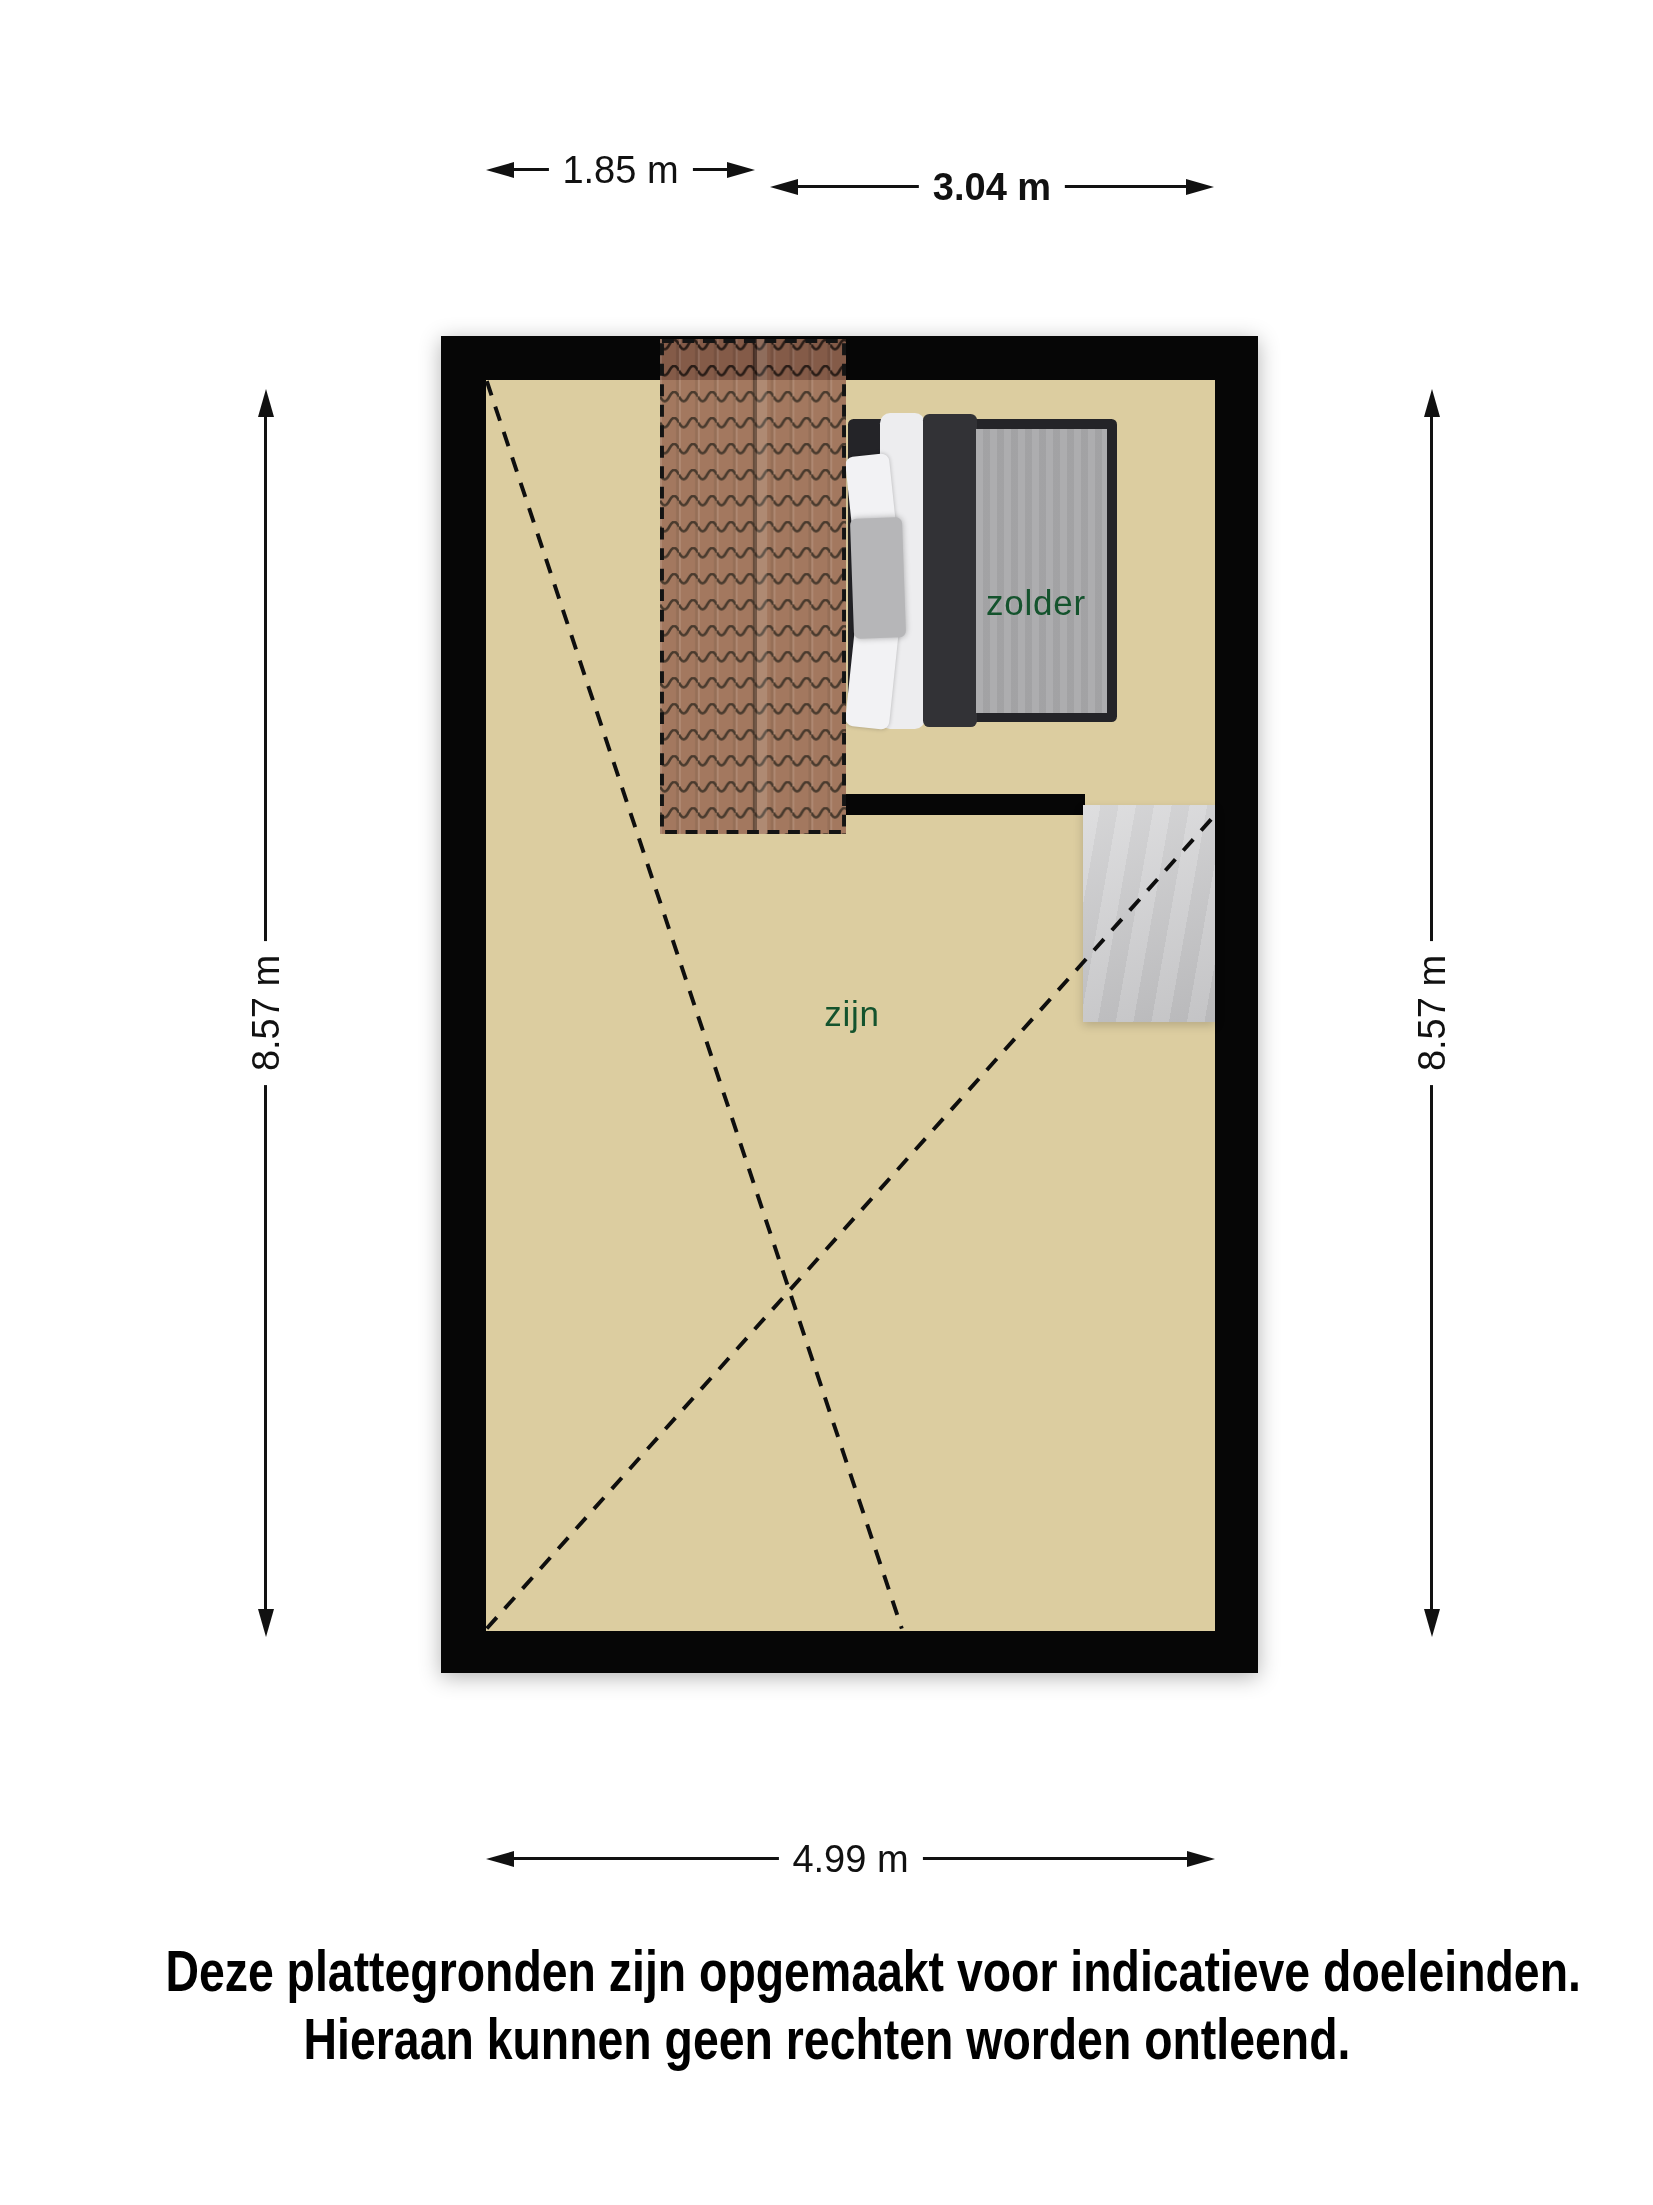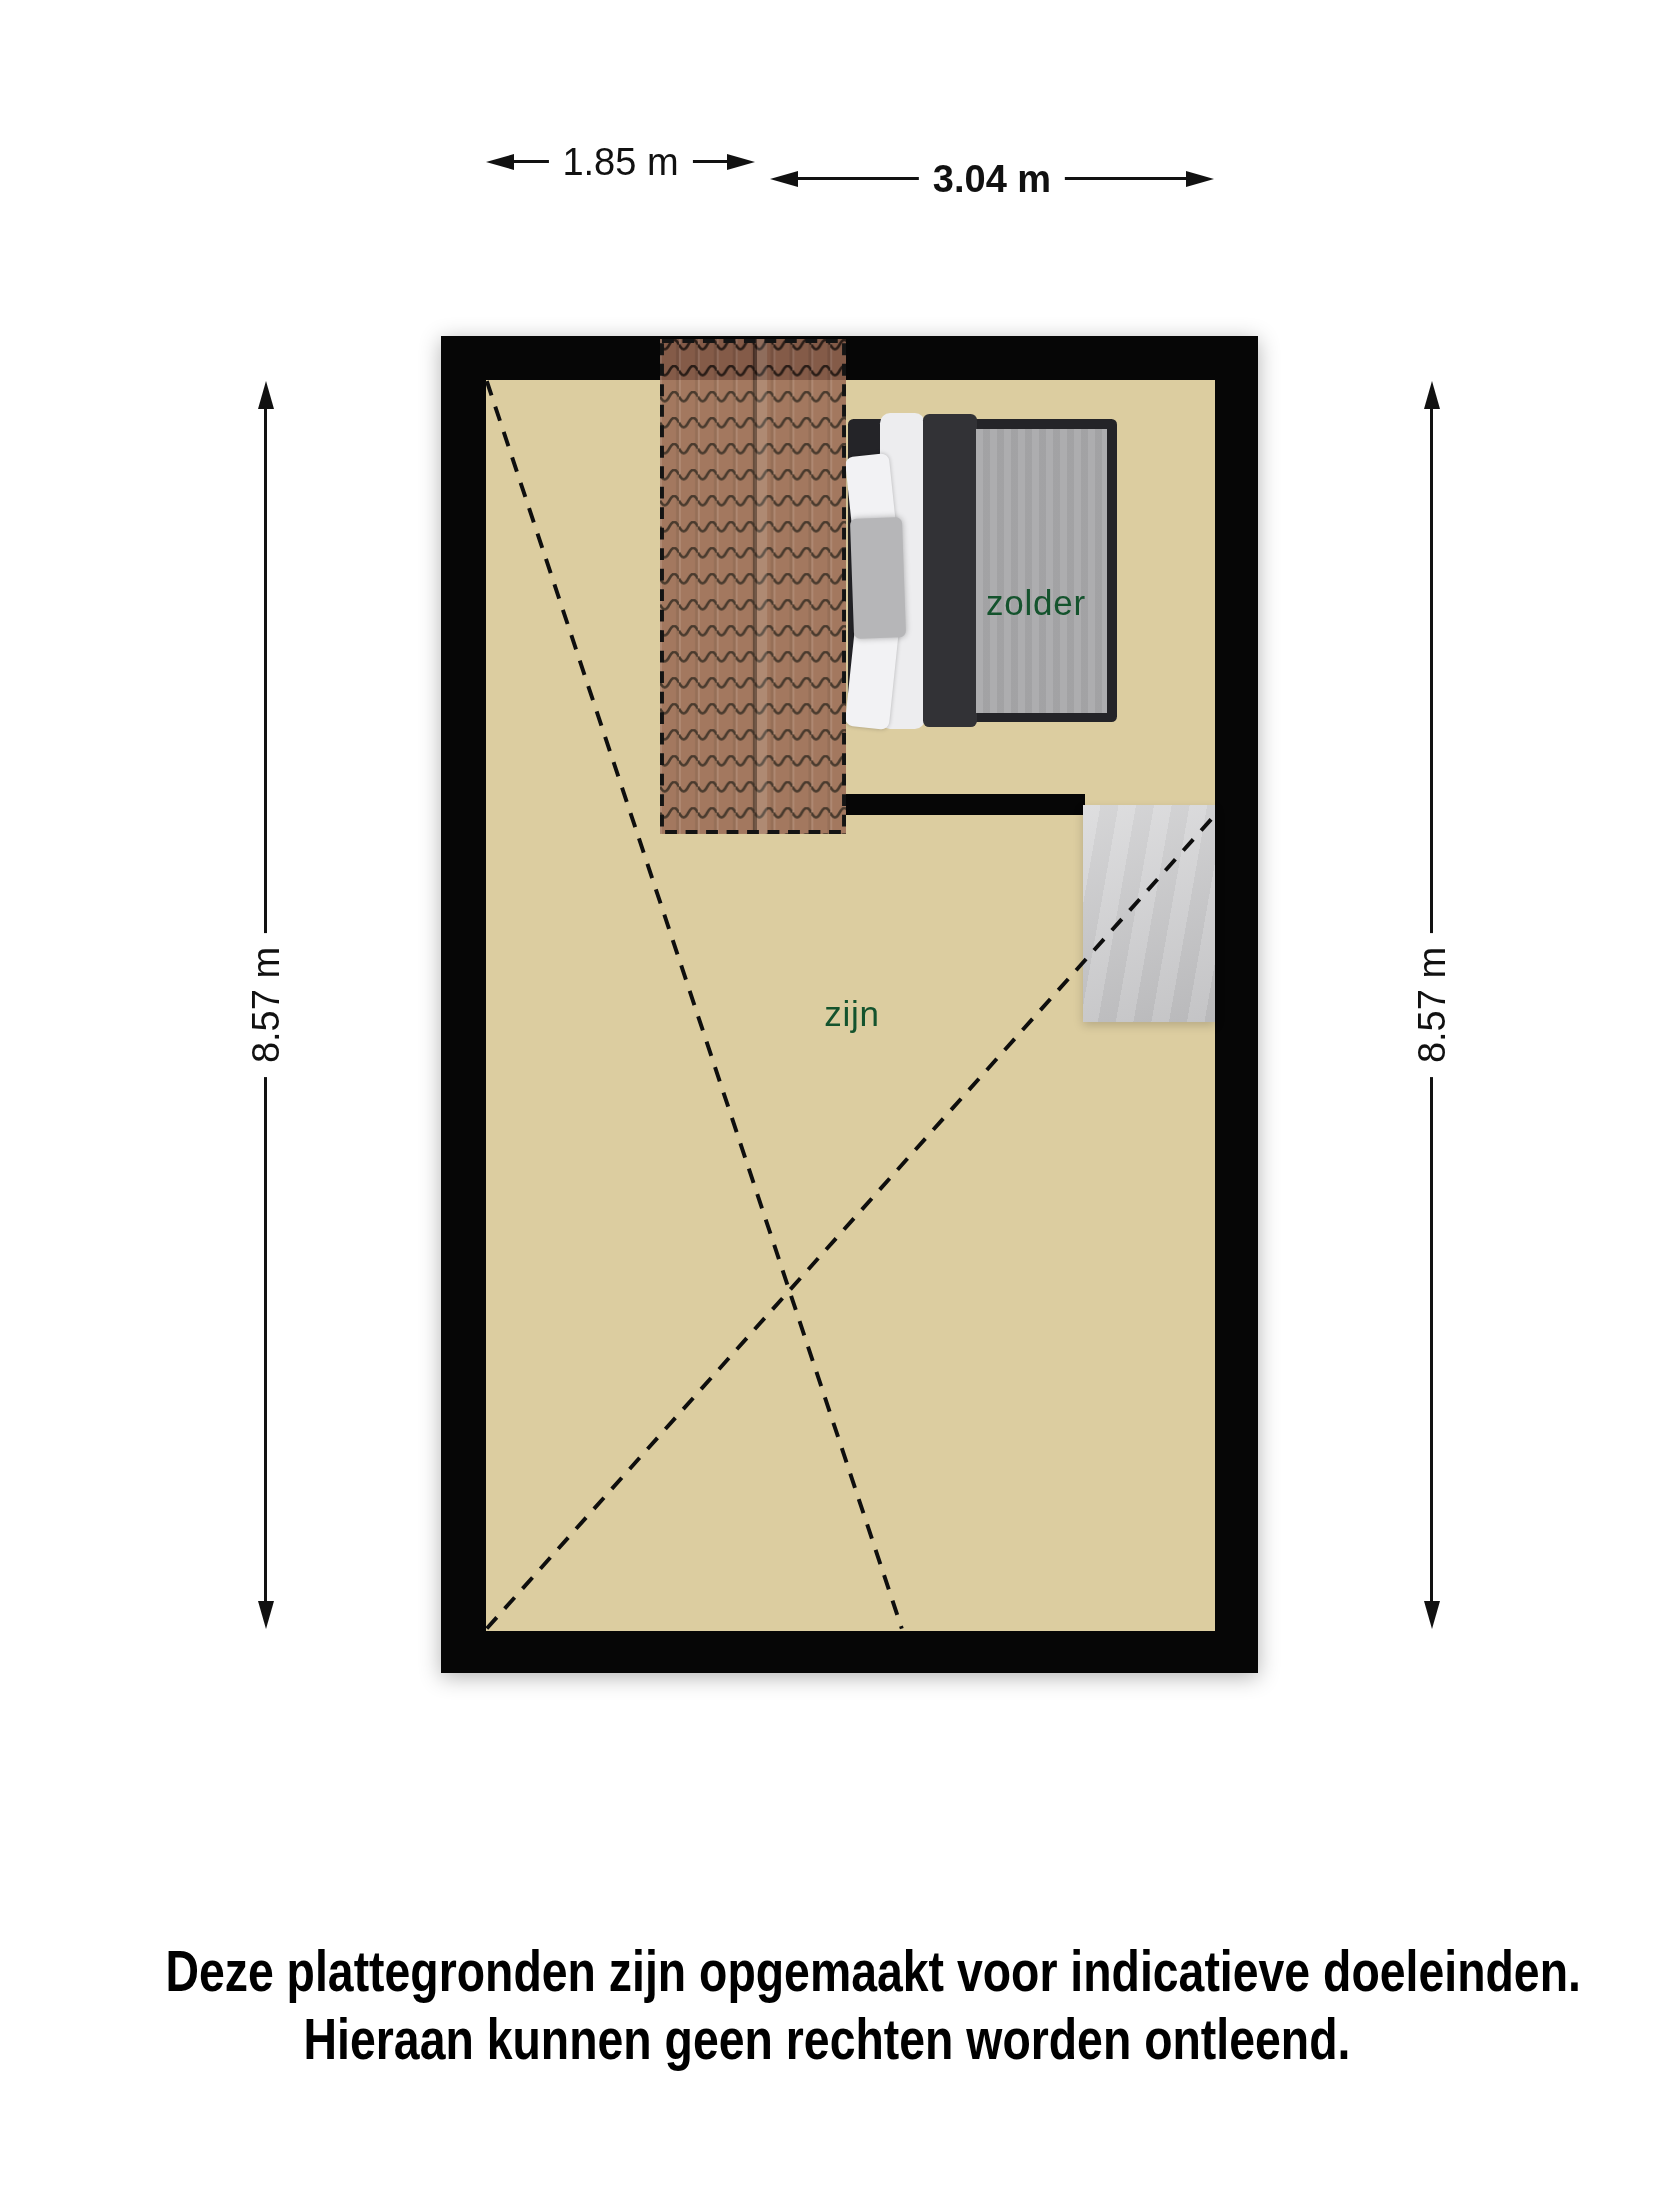--- a/index.html
+++ b/index.html
@@ -51,21 +51,21 @@
   .tile-base{fill:var(--tile);}
   .tile-wave{stroke:var(--tile_line);}
   .tile-border{stroke:#141414;}
 
   .room-label{position:absolute;transform:translate(-50%,-50%);
               font-size:35px;letter-spacing:0.8px;color:#14532d;white-space:nowrap;}
   .label-zolder{left:1036px;top:603px;}
   .label-vide{left:852px;top:1014px;}
 
   
-  .dim{position:absolute;}
+  .dim{position:absolute;margin-top:8px;}
   .dim-h{height:57px;}
   .dim-v{width:57px;}
   .dim .line-h{position:absolute;left:23.6px;right:23.6px;top:50%;height:2.4px;margin-top:-1.2px;background:var(--dim);}
   .dim .line-v{position:absolute;top:23.6px;bottom:23.6px;left:50%;width:2.4px;margin-left:-1.2px;background:var(--dim);}
   .ah{position:absolute;width:0;height:0;}
   .ah-left{left:0;top:50%;transform:translateY(-50%);
            border-top:8.7px solid transparent;border-bottom:8.7px solid transparent;border-right:28px solid var(--dim);}
   .ah-right{right:0;top:50%;transform:translateY(-50%);
            border-top:8.7px solid transparent;border-bottom:8.7px solid transparent;border-left:28px solid var(--dim);}
   .ah-up{top:0;left:50%;transform:translateX(-50%);
@@ -152,20 +152,26 @@
     <span class="dim-label">8.57 m</span>
   </div>
 
   <div class="dim dim-v dim-side-right">
     <div class="line-v"></div>
     <div class="ah ah-up"></div>
     <div class="ah ah-down"></div>
     <span class="dim-label">8.57 m</span>
   </div>
 
+  <div class="dim dim-h dim-bottom">
+    <div class="line-h"></div>
+    <div class="ah ah-left"></div>
+    <div class="ah ah-right"></div>
+    <span class="dim-label">4.99 m</span>
+  </div>
 
   <div class="disclaimer">
     <div>Deze plattegronden zijn opgemaakt voor indicatieve doeleinden.</div>
     <div>Hieraan kunnen geen rechten worden ontleend.</div>
   </div>
 
 </div>
 
 
 </body></html>

